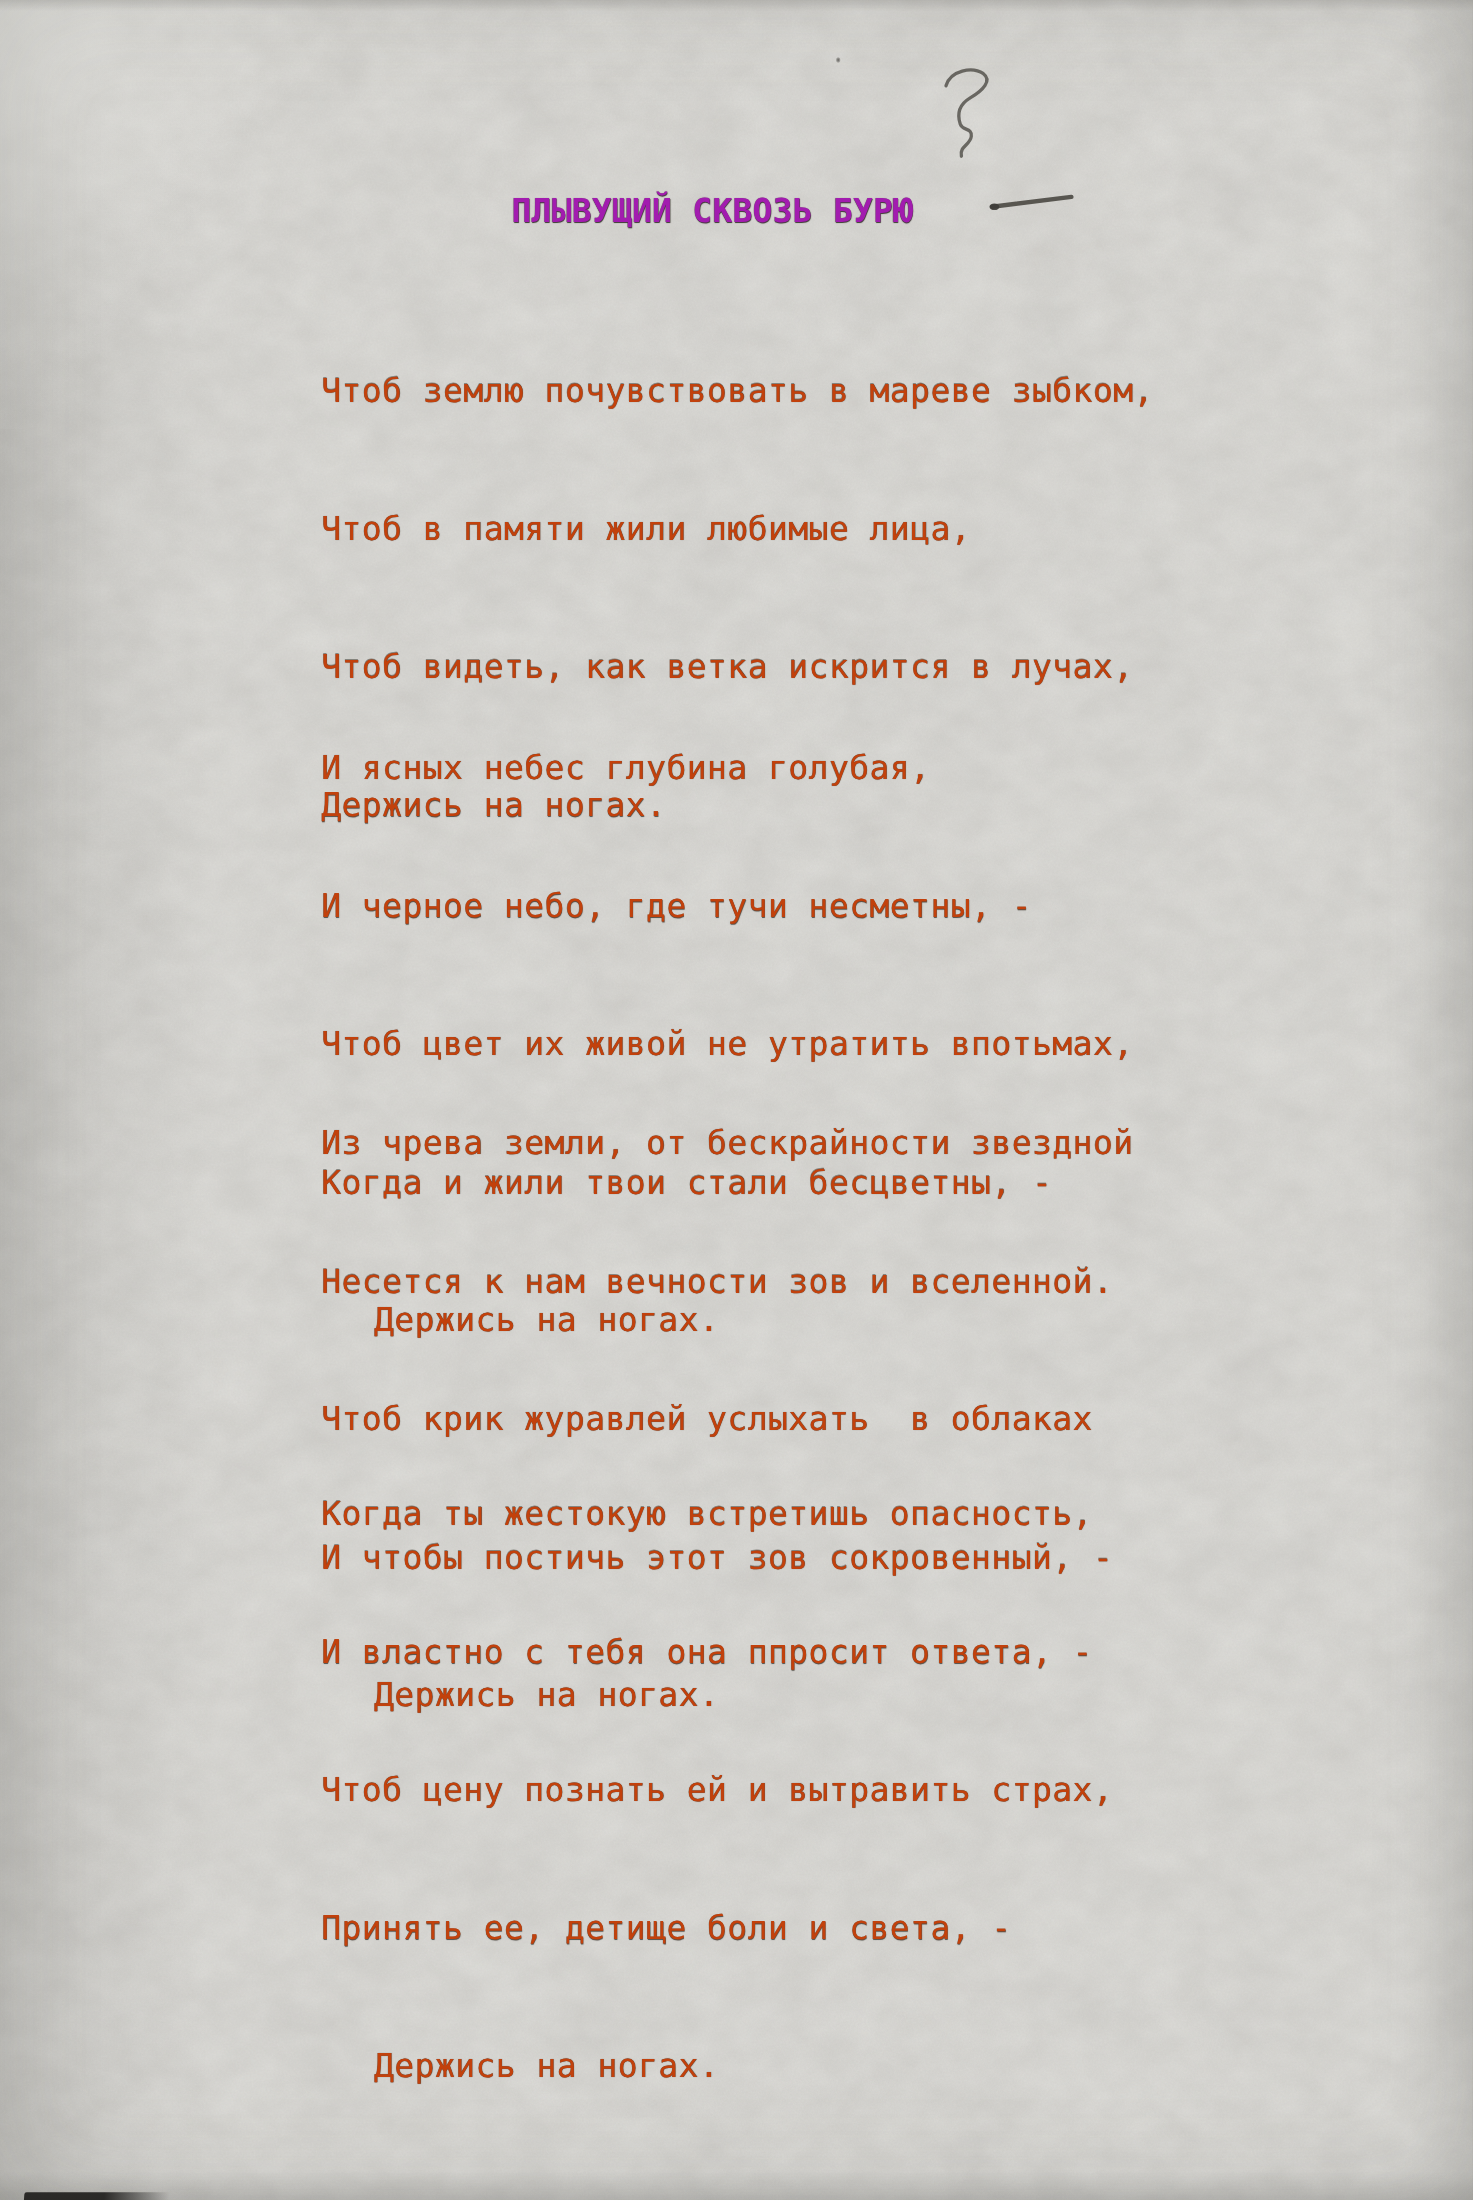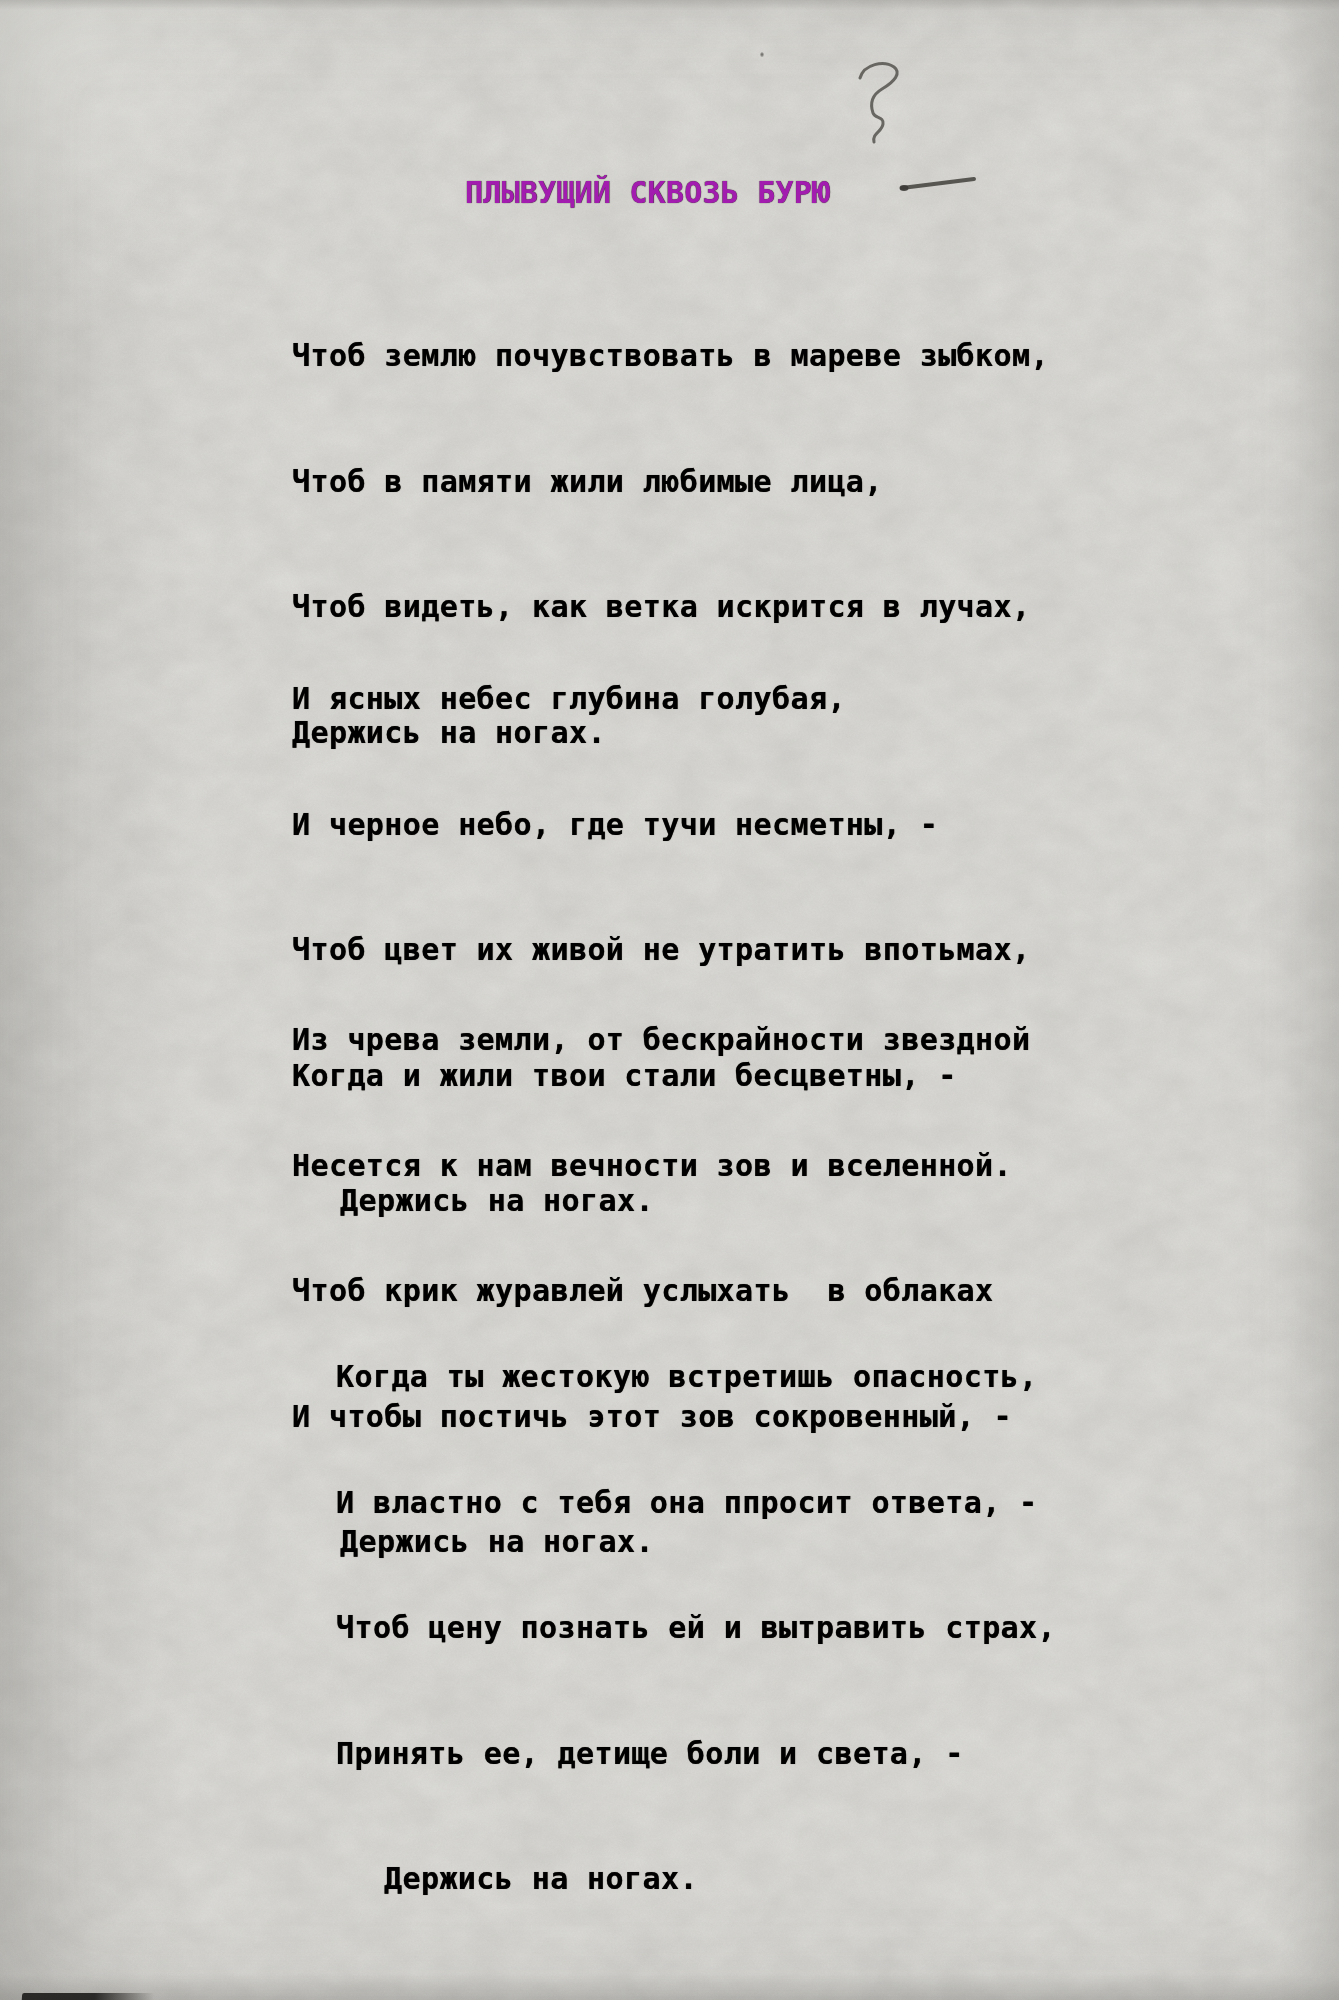--- a/index.html
+++ b/index.html
@@ -25,35 +25,35 @@
   .shade-top    { top:0; left:0; width:100%; height:10px;
     background:linear-gradient(180deg, rgba(118,117,113,0.25), rgba(118,117,113,0)); }
   .vignette { inset:0; box-shadow: inset 0 0 95px rgba(108,106,100,0.18); }
   .corner-wedge { position:absolute; left:22px; bottom:0; width:132px; height:7px;
     background:linear-gradient(90deg,#1c1b19 55%, rgba(28,27,25,0));
     border-radius:2px 2px 0 0; transform:skewX(-4deg); opacity:0.9; }
   .speck { position:absolute; left:760px; top:52px; width:4px; height:5px;
     border-radius:50%; background:radial-gradient(#4e4c48, rgba(78,76,72,0)); opacity:0.85; }
 
   
-  .typed { color:#000000; white-space:pre;
+  .typed { color:#c2410c; white-space:pre;
     text-shadow: 0.25px 0.35px 0.7px rgba(52,48,40,0.80),
-                -0.25px -0.15px 0.6px rgba(52,48,40,0.45); font-weight: bold; }
+                -0.25px -0.15px 0.6px rgba(52,48,40,0.45); }
   .title { position:absolute; left:465px; top:176px;
     font-size:30px; font-weight:bold; letter-spacing:0.2px; line-height:34px;
     color:#a21caf;
     text-shadow: 0.4px 0.4px 0.8px rgba(45,42,36,0.9),
                 -0.3px -0.2px 0.7px rgba(45,42,36,0.55); }
   .stanza { position:absolute; left:292px; font-size:30px; letter-spacing:0.4px; }
   .stanza .line { height:55.5px; line-height:55.5px; }
   .stanza.indent-refrain .line:last-child { padding-left:48px; }
   .s1 { top:258px; }
   .s2 { top:601px; }
   .s3 { top:942px; }
-  .s4 { top:1279px;margin-left:44px; }
+  .s4 { top:1279px; }
 
   
   .pencil { position:absolute; left:850px; top:58px; width:130px; height:140px;
     pointer-events:none; }
 </style>
 </head>
 <body>
 
 <div class="page">
 

